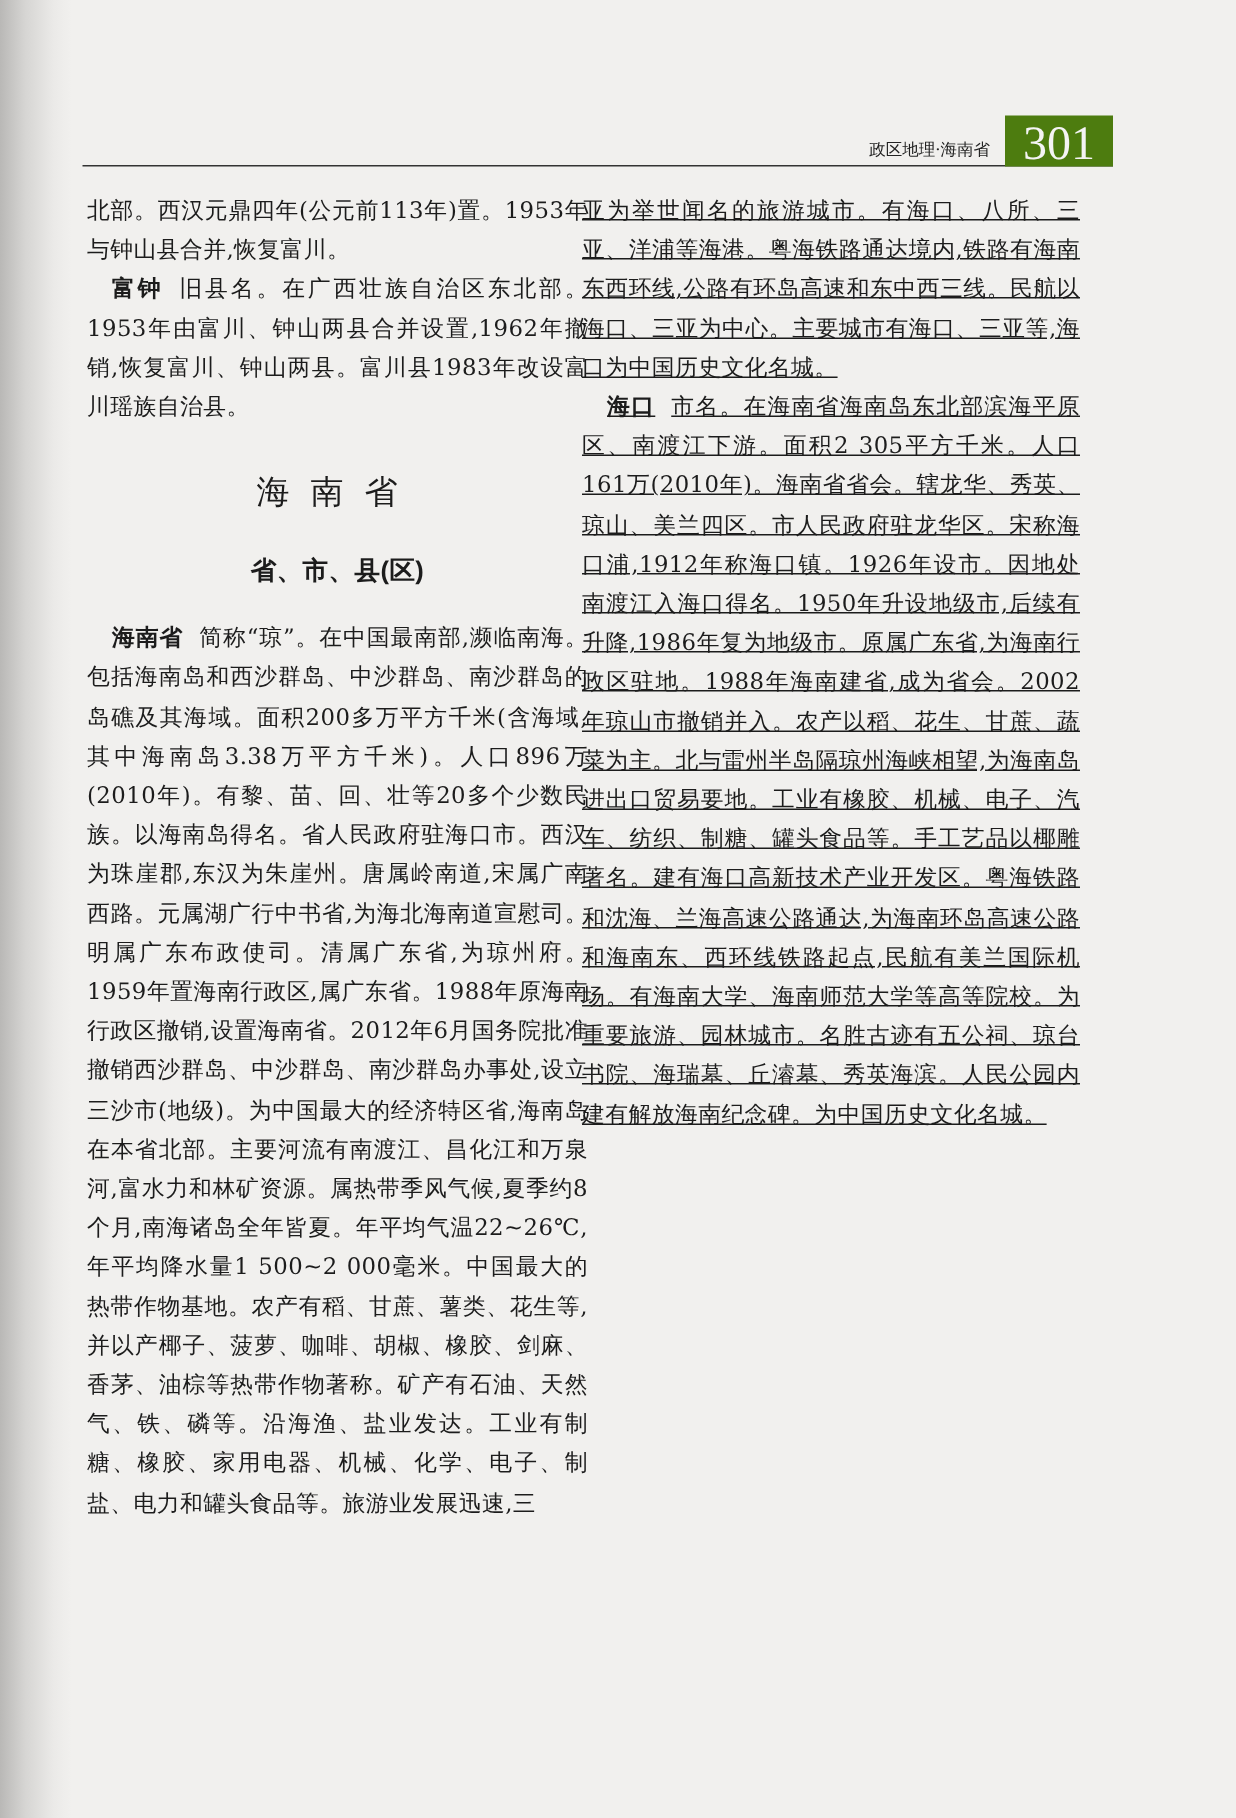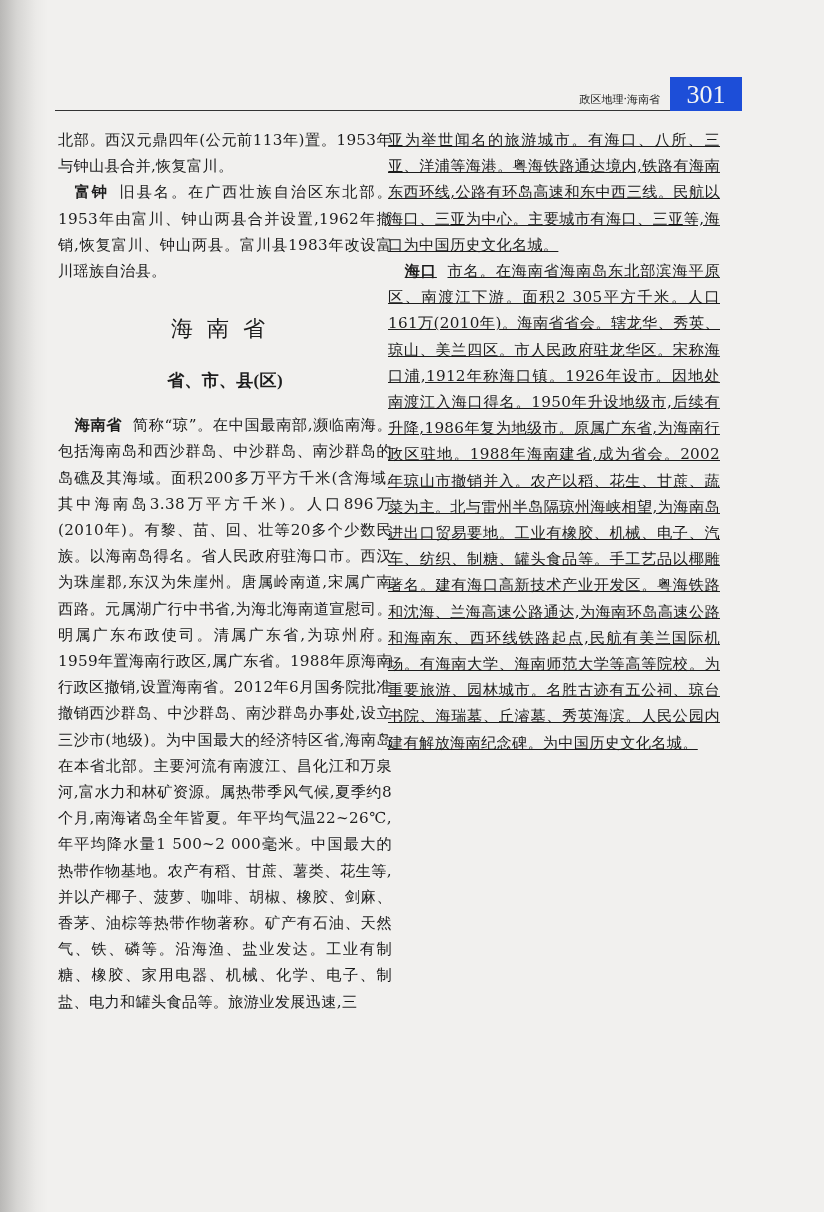--- a/index.html
+++ b/index.html
@@ -17,40 +17,40 @@
   .header {
     position: absolute; left: 55px; top: 78px; width: 687px; height: 32px;
     border-bottom: 1.5px solid #333;
   }
   .header-title {
     position: absolute; right: 82px; bottom: 3px;
     font-size: 11px; letter-spacing: 0px; color: #222;
   }
   .page-number {
     position: absolute; right: 0; bottom: -1px; width: 72px; height: 34px;
-    background: #1d4ed8; color: #f4f4f4;
-    font-family: "Liberation Serif", serif; font-size: 26px;
+    background: #4d7c0f; color: #f4f4f4;
+    font-family: "Liberation Serif", serif; font-size: 32px;
     text-align: center; line-height: 36px;
   }
   .column {
     position: absolute; top: 127px;
     font-size: 15.2px; line-height: 26.2px;
     text-align: justify; letter-spacing: 0.3px;
   }
   .col-left { left: 58px; width: 334px; }
   .col-right { left: 388px; width: 332px; text-decoration: underline; }
   .para { margin: 0; text-indent: 1.1em; }
   .para.cont { text-indent: 0; }
   .entry-term { font-family: "DejaVu Sans", sans-serif; font-weight: bold; margin-right: 0.7em; }
   .province-heading {
     text-align: center; font-size: 22px; letter-spacing: 14px;
     margin: 30px 0 24px 0; line-height: 30px;
   }
   .section-heading {
-    text-align: center; font-family: Liberation Serif, serif; font-weight: bold;
+    text-align: center; font-family: Liberation Sans, sans-serif; font-weight: bold;
     font-size: 17px; margin: 0 0 18px 0; line-height: 26px;
   }
 </style>
 </head>
 <body>
 
 <div class="binding"></div>
 
 <div class="header">
   <span class="header-title">政区地理·海南省</span>

